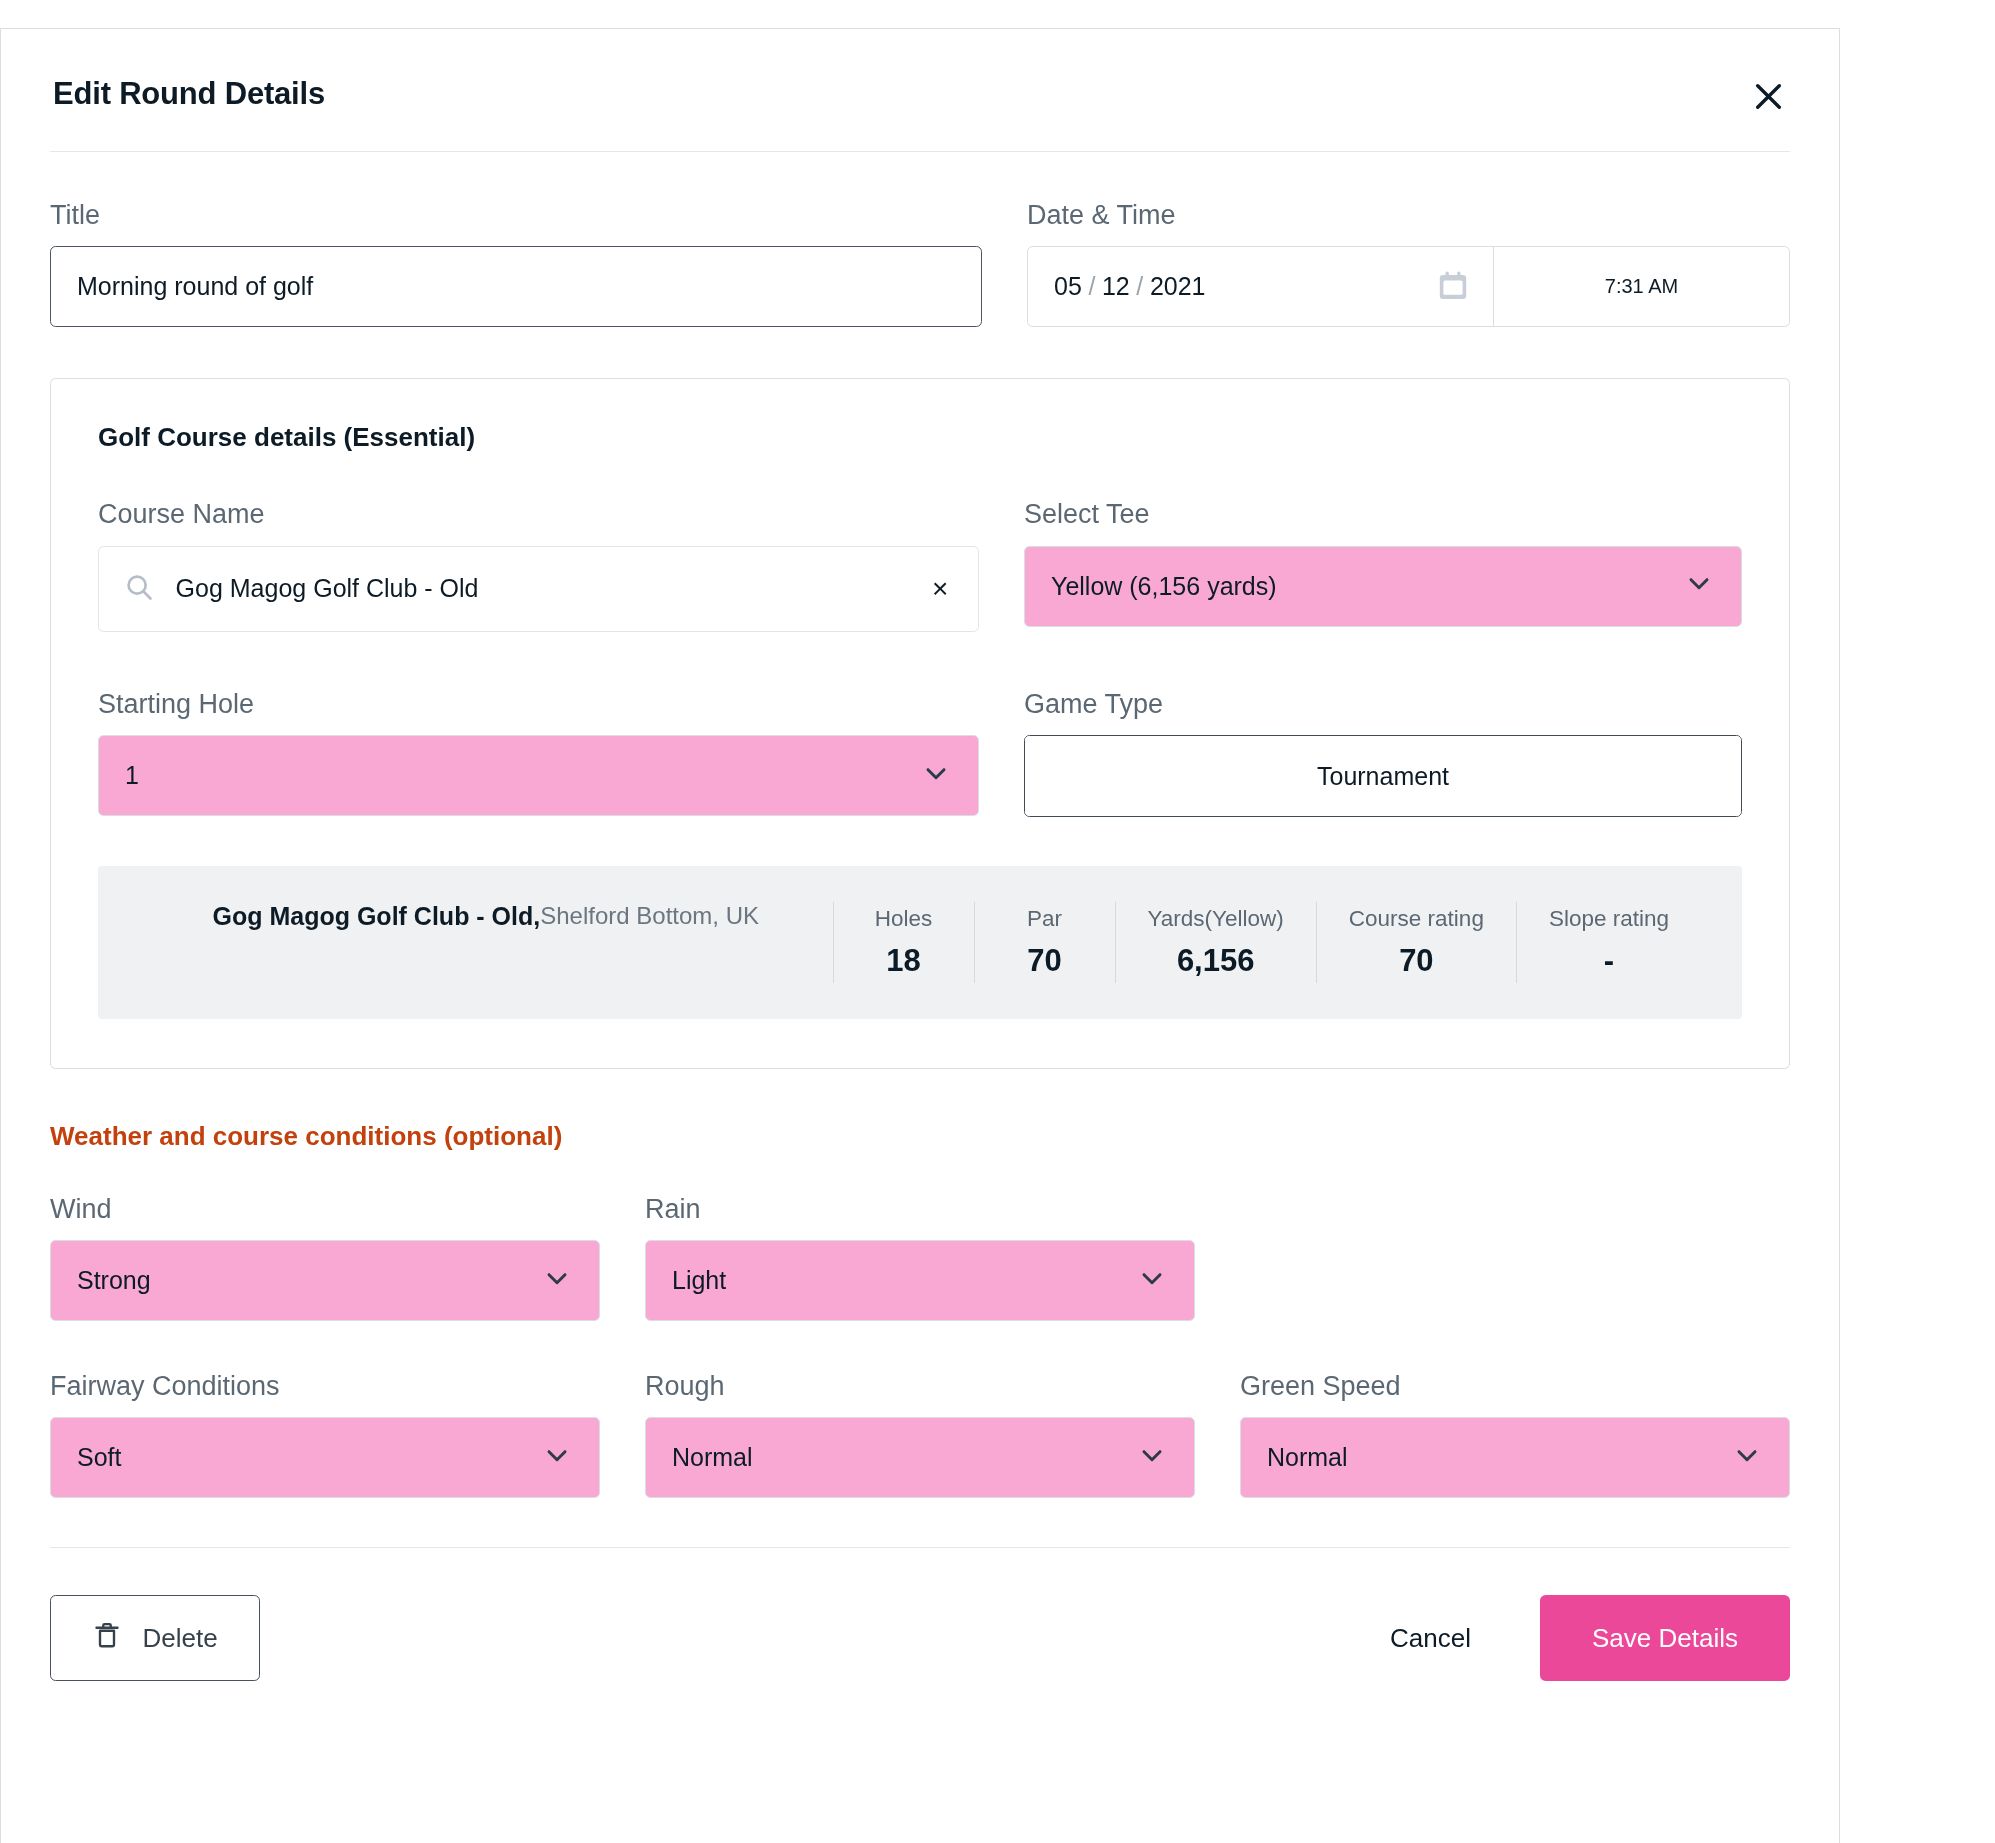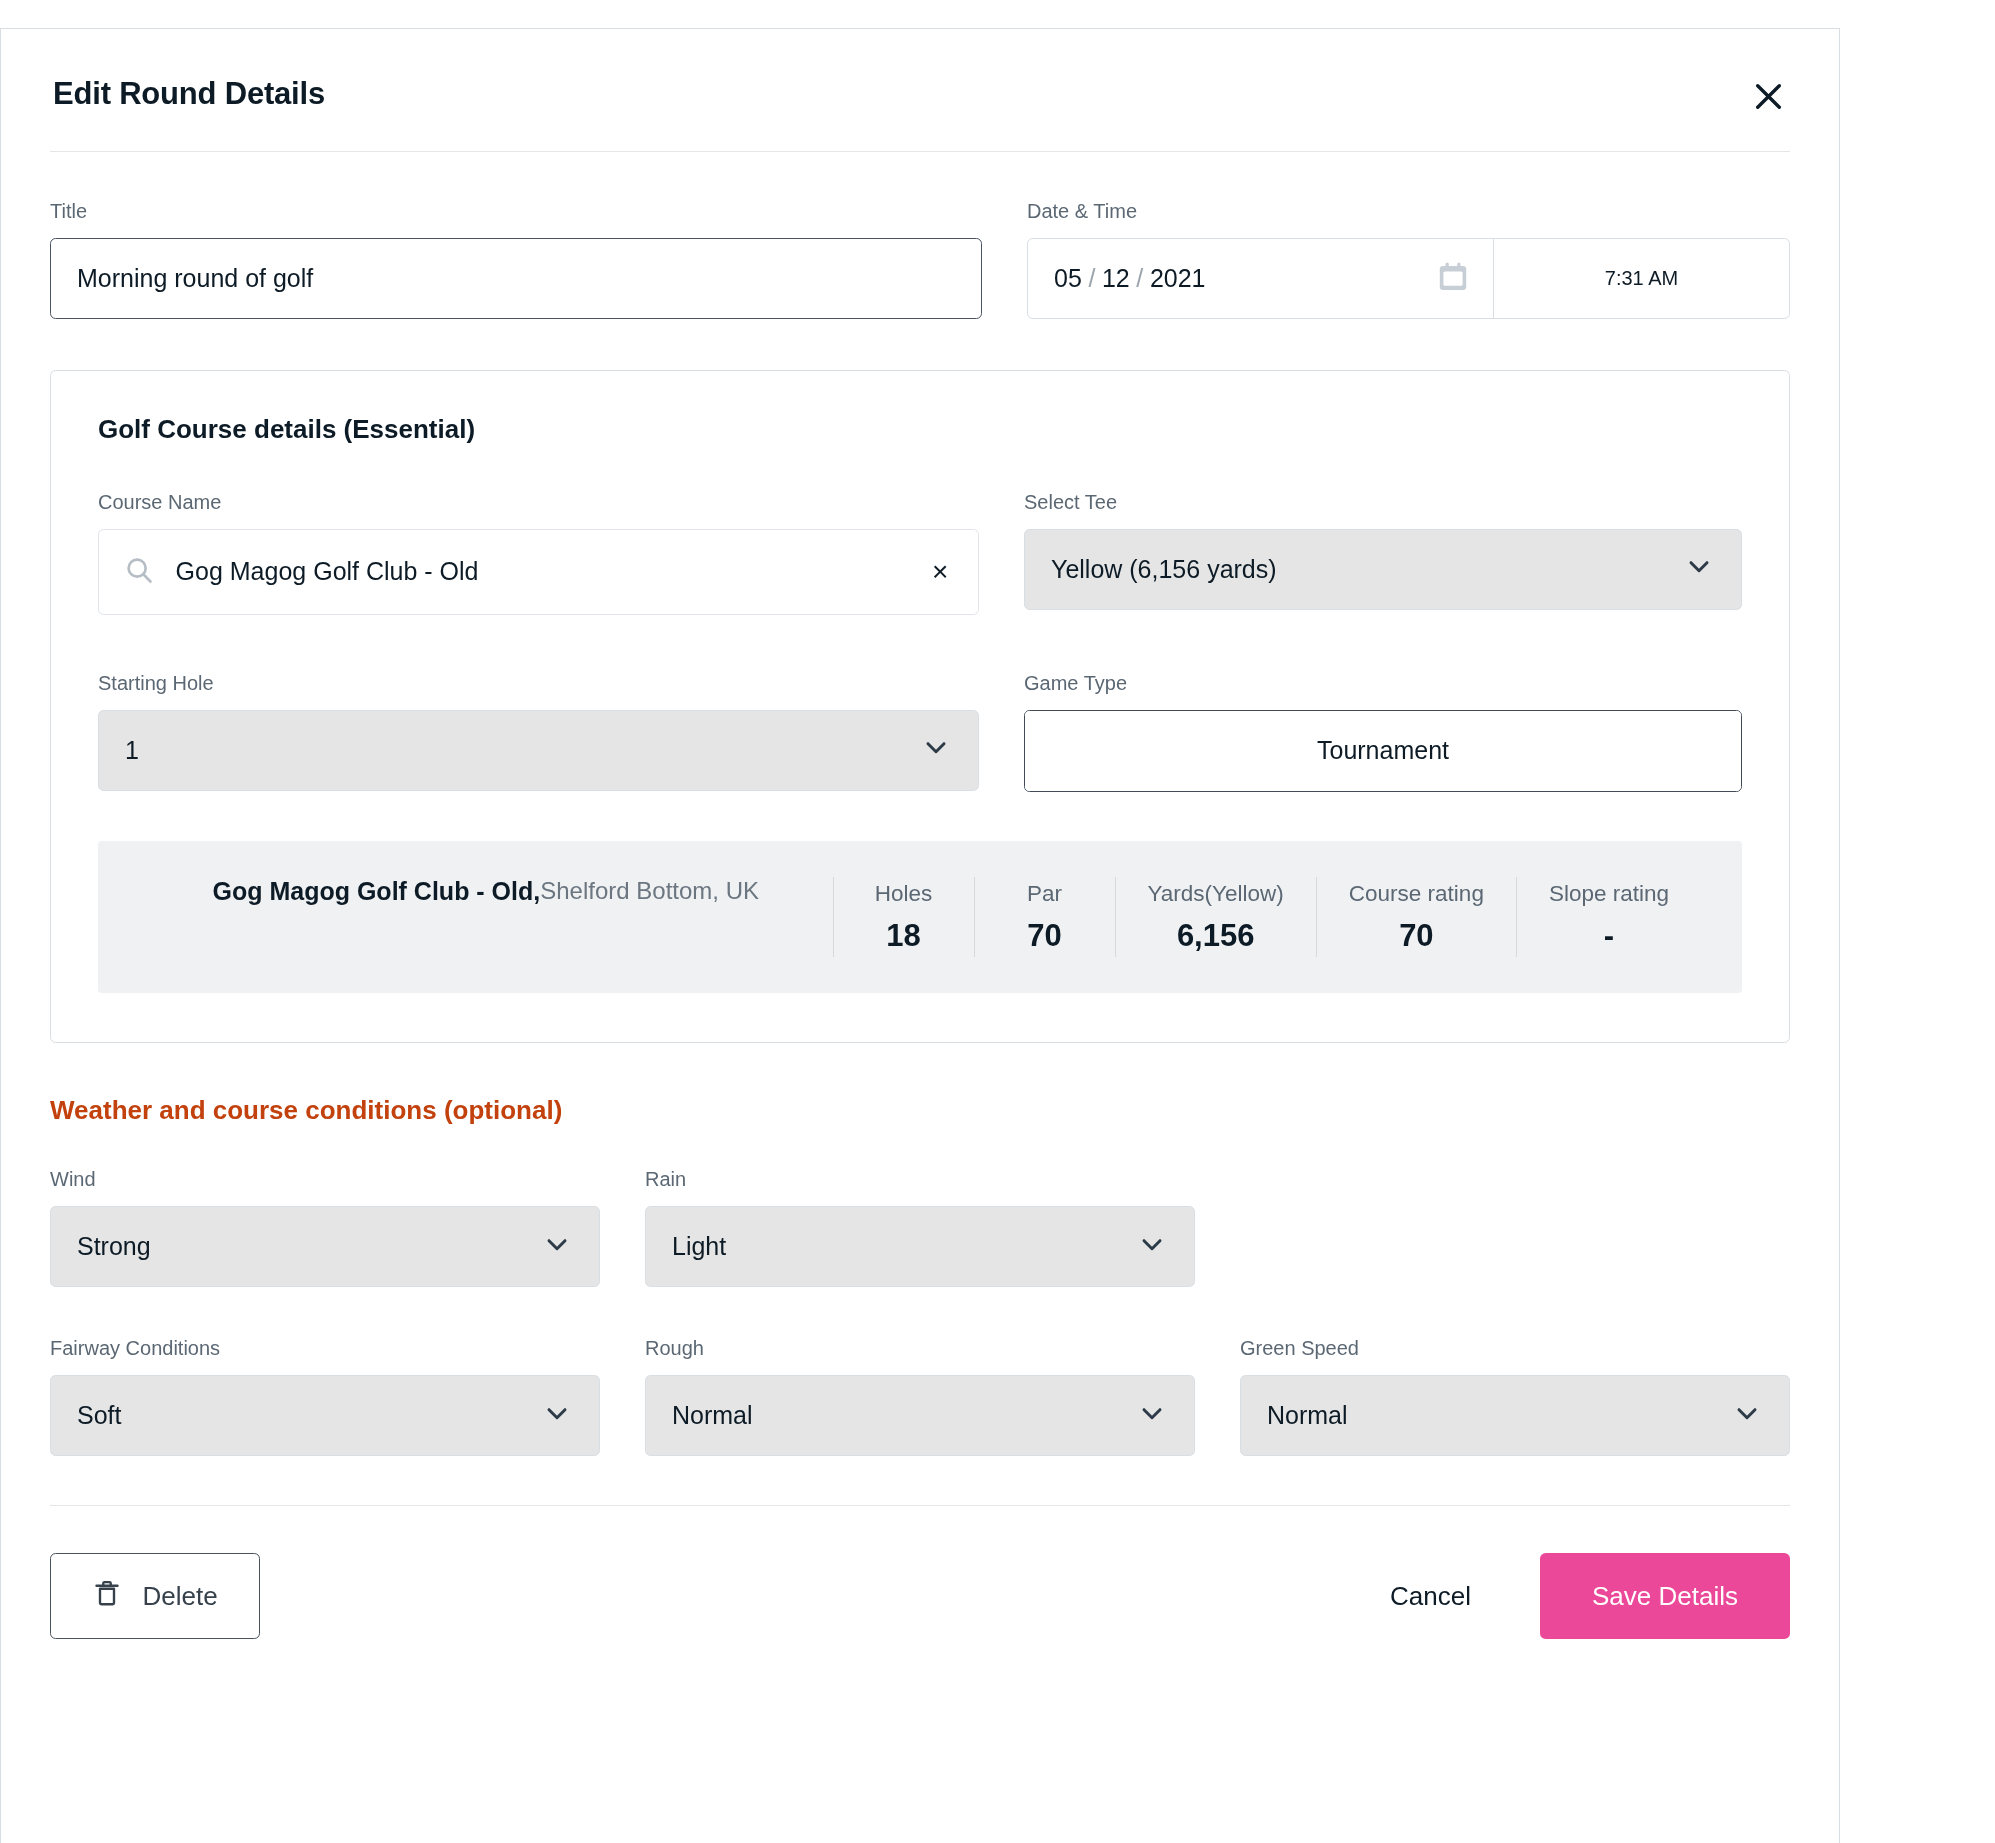--- a/index.html
+++ b/index.html
@@ -51,21 +51,21 @@
   .close-btn svg { display: block; }
 
   .header-divider {
     margin: 0 49px;
     height: 0.9px;
     background: #e3e7ea;
   }
 
   
   .field-label {
-    font-size: 20px;
+    font-size: 27px;
     color: #5b6874;
     margin-bottom: 15px;
     display: block;
     line-height: 1.2;
   }
   .input-box {
     height: 81px;
     border: 0.9px solid #d9dee3;
     border-radius: 5.6px;
     background: #ffffff;
@@ -75,21 +75,21 @@
     font-size: 25px;
     color: #0d1b26;
   }
   .input-box.focused {
     border: 1.9px solid #4a5561;
   }
   .select-box {
     height: 81px;
     border: 0.9px solid #d9dee3;
     border-radius: 5.6px;
-    background: #e5e5e5;
+    background: #f9a8d4;
     display: flex;
     align-items: center;
     justify-content: space-between;
     padding: 0 26px;
     font-size: 25px;
     color: #0d1b26;
     cursor: pointer;
   }
   .chev { flex: 0 0 auto; display: block; }
 

